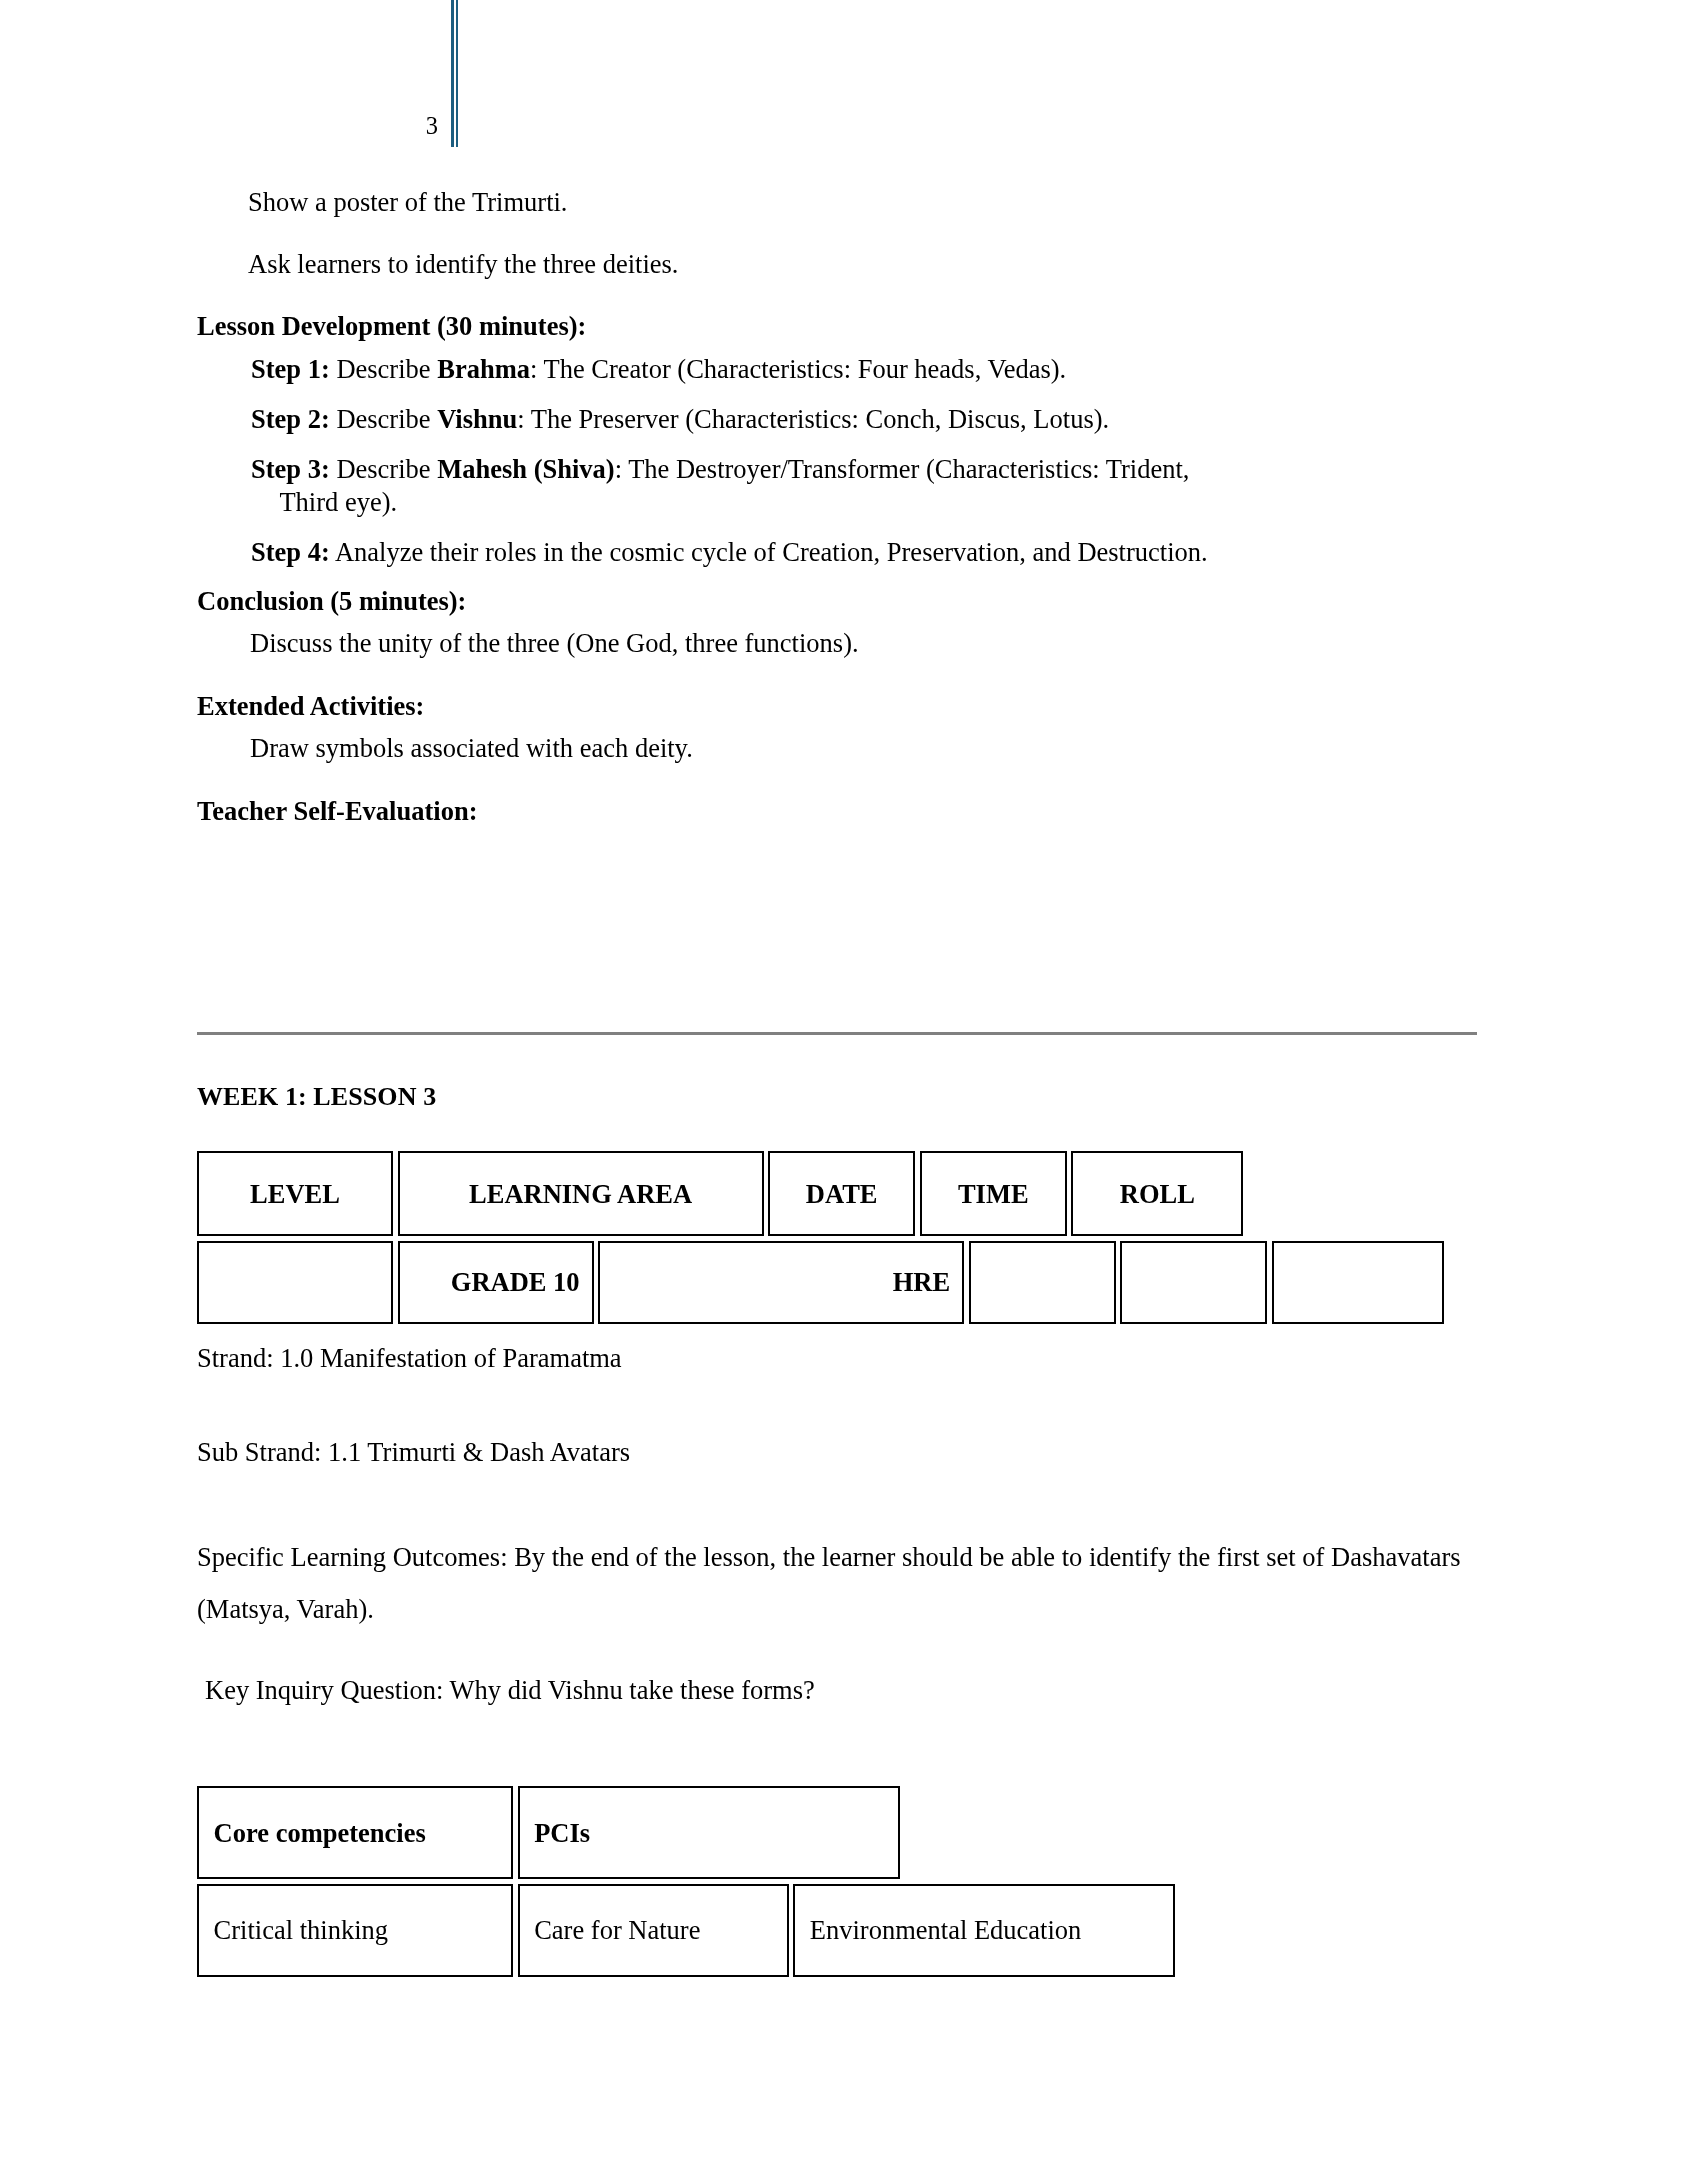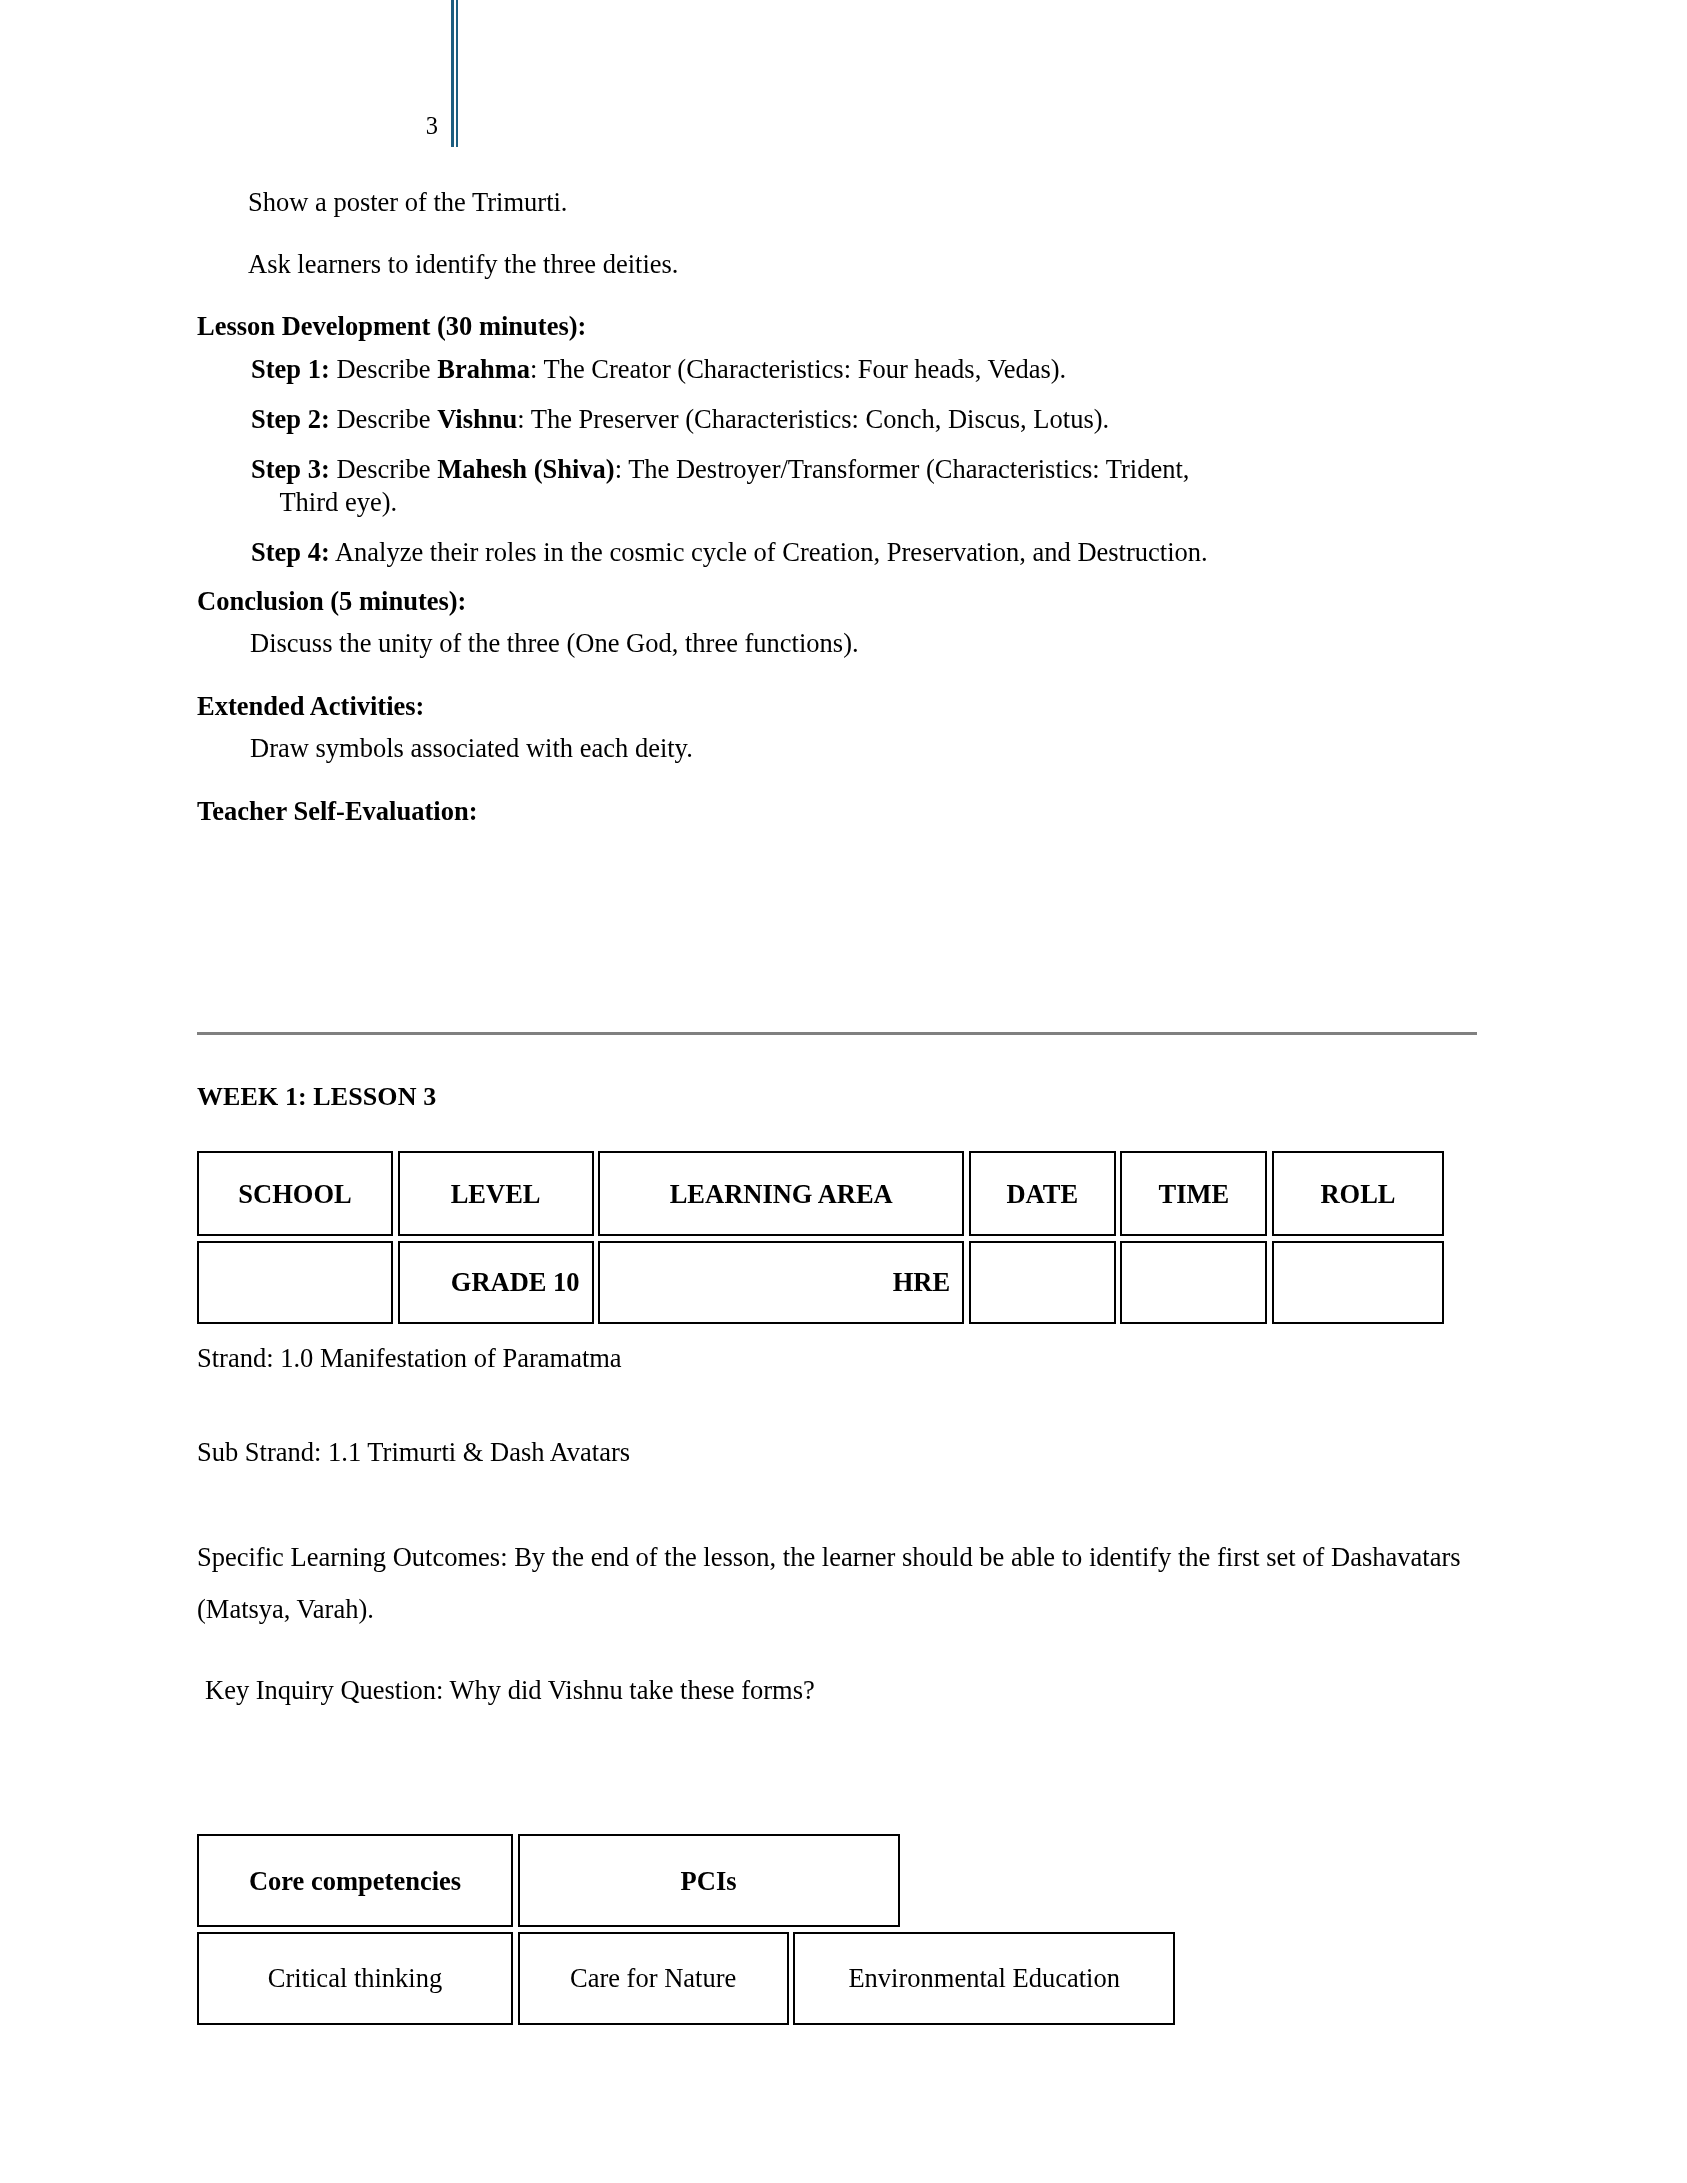--- a/index.html
+++ b/index.html
@@ -173,21 +173,21 @@
     padding: 0 5.3px;
   }
 
   #table-lesson-info .boxrow.data .txt {
     font-weight: bold;
     text-align: right;
     padding: 0 12px;
   }
 
   
-  #table-ccv { left: 197px; top: 1834px; text-align: center; }
+  #table-ccv { left: 197px; top: 1786px; }
 
   #table-ccv .boxcell { height: 93px; }
 
   #table-ccv .d0 { width: 316px; }
   #table-ccv .d1 { width: 271px; }
   #table-ccv .d2 { width: 382px; }
 
   #table-ccv .txt { padding: 0 14.6px; }
   #table-ccv .boxrow.head .txt { font-weight: bold; }
   #table-ccv .boxrow.data .txt { font-weight: normal; }
@@ -260,23 +260,20 @@
     <p class="heading">Teacher Self-Evaluation:</p>
 
   </div>
 
   <div class="divider"></div>
 
   <div class="week-heading">WEEK 1: LESSON 3</div>
 
   <div class="boxtable" id="table-lesson-info">
     <div class="boxrow head">
-      <div class="boxcell c0">
-          <span class="txt">SCHOOL</span>
-        </div>
       <div class="boxcell c1">
           <span class="txt">LEVEL</span>
         </div>
       <div class="boxcell c2">
           <span class="txt">LEARNING AREA</span>
         </div>
       <div class="boxcell c3">
           <span class="txt">DATE</span>
         </div>
       <div class="boxcell c4">

